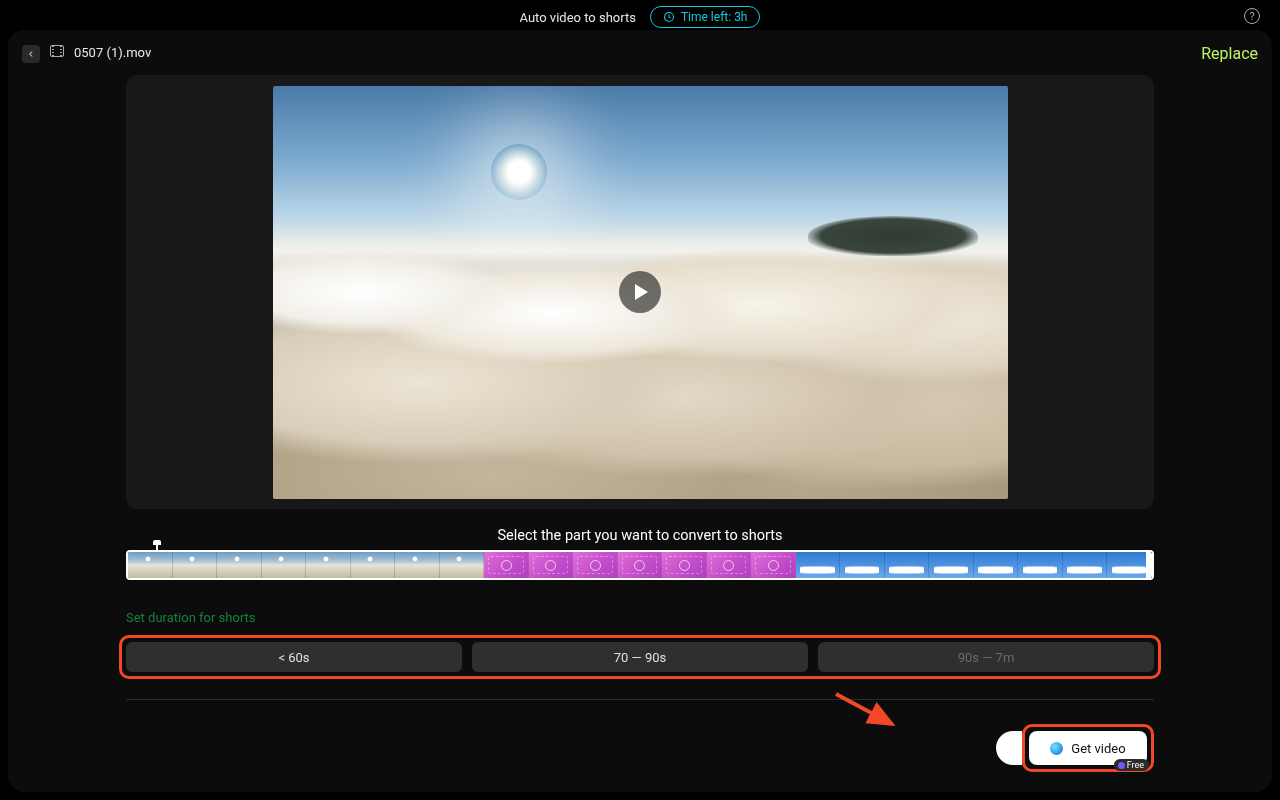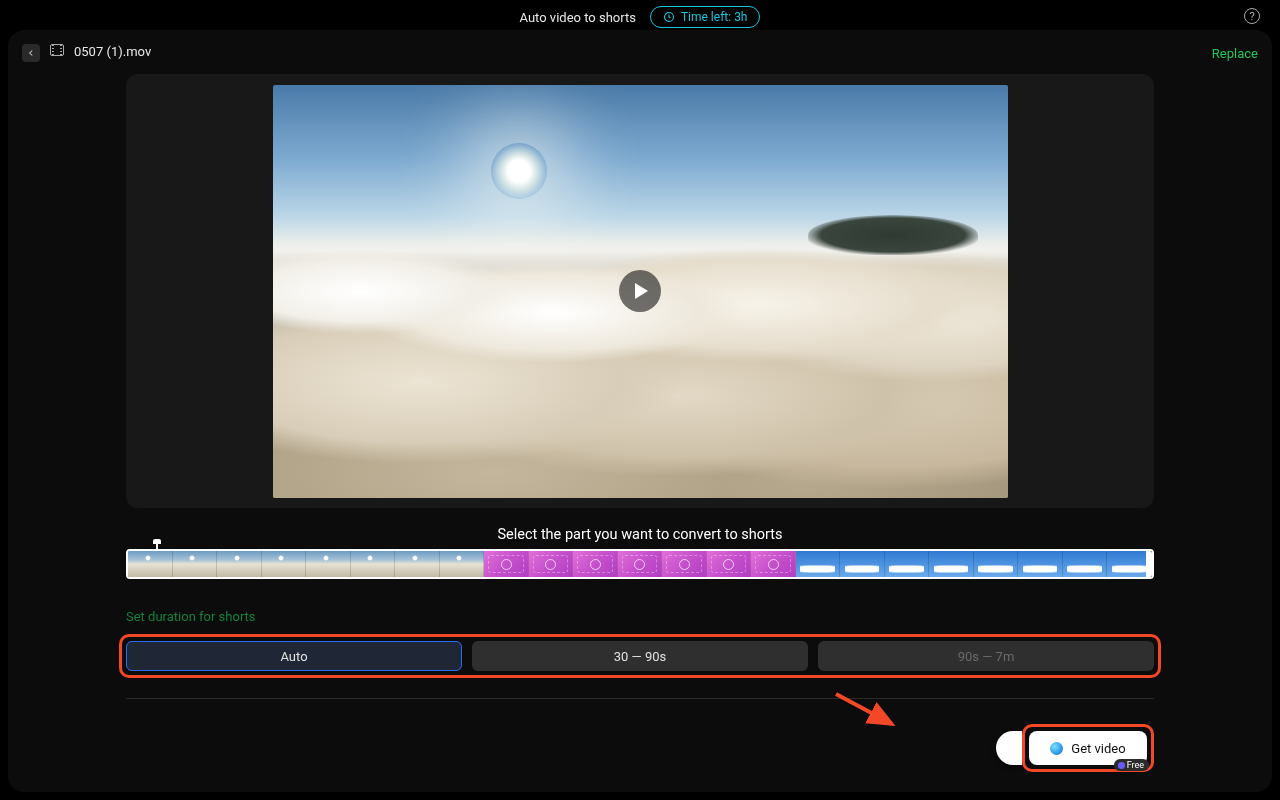--- a/index.html
+++ b/index.html
@@ -16,21 +16,21 @@
   .card { position: absolute; left: 8px; right: 8px; top: 30px; bottom: 8px; background: #0c0c0c; border-radius: 16px; padding: 14px 0 0 0; }
 
   
   .filebar { display: flex; align-items: center; justify-content: space-between; padding: 0 14px 12px 14px; }
   .file-left { display: flex; align-items: flex-start; gap: 10px; }
   .back-btn { width: 18px; height: 18px; background: #2a2a2a; border-radius: 4px; display: flex; align-items: center; justify-content: center; cursor: pointer; }
   .video-type-icon { width: 14px; height: 12px; border: 1.2px solid #aaa; border-radius: 2px; position: relative; }
   .video-type-icon::before, .video-type-icon::after { content: ""; position: absolute; top: 0; bottom: 0; width: 2px; background: repeating-linear-gradient(to bottom, #aaa 0 1px, transparent 1px 3px); }
   .video-type-icon::before { left: 1px; } .video-type-icon::after { right: 1px; }
   .filename { font-size: 13px; color: #e8e8e8; }
-  .replace { font-size: 13px; color: #22c55e; cursor: pointer; }
+  .replace { font-size: 16px; color: #bef264; cursor: pointer; }
 
   
   .preview-wrap { margin: 0 118px; background: #181818; border-radius: 12px; height: 434px; display: flex; align-items: center; justify-content: center; position: relative; }
   .video-canvas { width: 735px; height: 413px; border-radius: 2px; overflow: hidden; position: relative; }
   .sky { position: absolute; inset: 0; background: linear-gradient(to bottom, #4a7aa8 0%, #7daad0 18%, #bcd7e8 32%, #e9edea 38%, #f2f2ee 40%, #e8e6df 42%, #cfcbc0 48%, #bfb9ad 60%, #a79f92 80%, #8c8477 100%); }
   .sun { position: absolute; top: 58px; left: 218px; width: 56px; height: 56px; background: radial-gradient(circle, #ffffff 0%, #fff 28%, rgba(255,255,240,0.7) 42%, rgba(255,255,230,0) 72%); border-radius: 50%; box-shadow: 0 0 70px 30px rgba(255,255,245,0.55); }
   .hill { position: absolute; top: 130px; right: 30px; width: 170px; height: 40px; background: radial-gradient(ellipse at center, #2f3a33 0%, #3a453d 60%, rgba(58,69,61,0) 75%); border-radius: 50% 50% 40% 40%; filter: blur(0.5px); }
   .clouds { position: absolute; left: 0; right: 0; top: 155px; bottom: 0; background:
       radial-gradient(ellipse 220px 60px at 12% 20%, #fff 0%, #f2efe8 50%, rgba(255,255,255,0) 70%),
       radial-gradient(ellipse 260px 70px at 38% 28%, #fff 0%, #eee8dc 55%, rgba(255,255,255,0) 72%),
@@ -163,22 +163,22 @@
           <div class="thumb t-bluesky"></div>
           <div class="thumb t-bluesky"></div>
           <div class="thumb t-bluesky"></div>
           <div class="handle-r"></div>
       </div>
     </div>
 
     <div class="dur-title">Set duration for shorts</div>
     <div class="dur-row-box">
       <div class="dur-row" id="dur-row">
-          <div class="dur-btn selected">Auto</div>
-          <div class="dur-btn">30 — 90s</div>
+          <div class="dur-btn">&lt; 60s</div>
+          <div class="dur-btn">70 — 90s</div>
           <div class="dur-btn disabled">90s — 7m</div>
         </div>
     </div>
   </div>
 
   <div class="divider"></div>
 
   <div class="footer">
     <svg class="arrow" viewBox="0 0 70 40">
       <defs>

